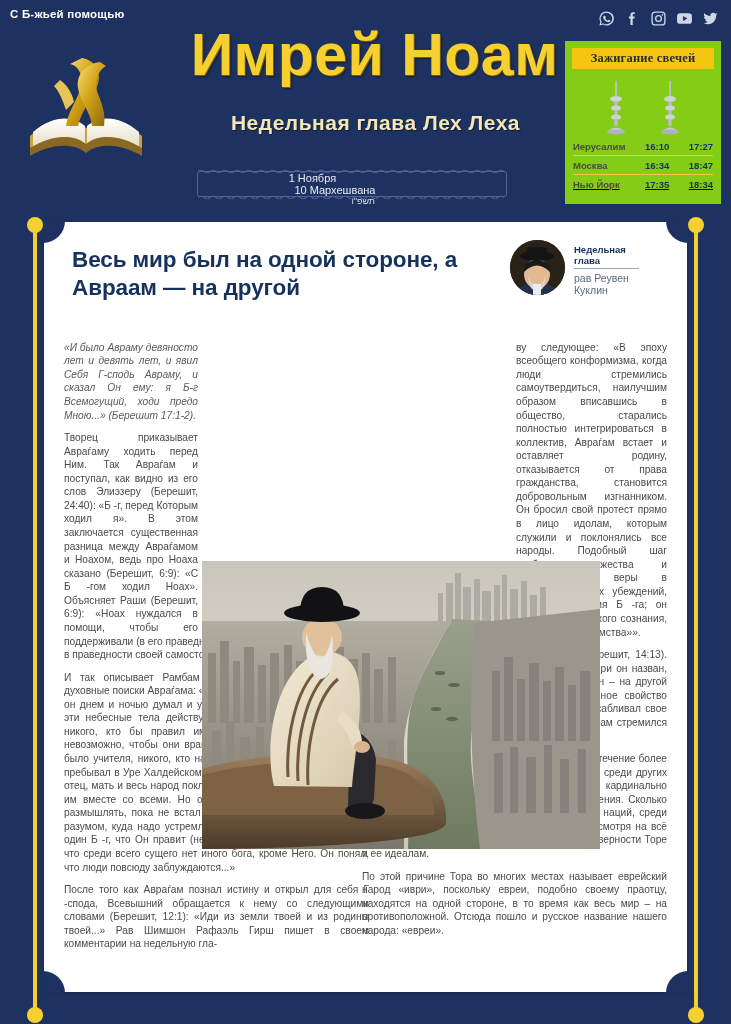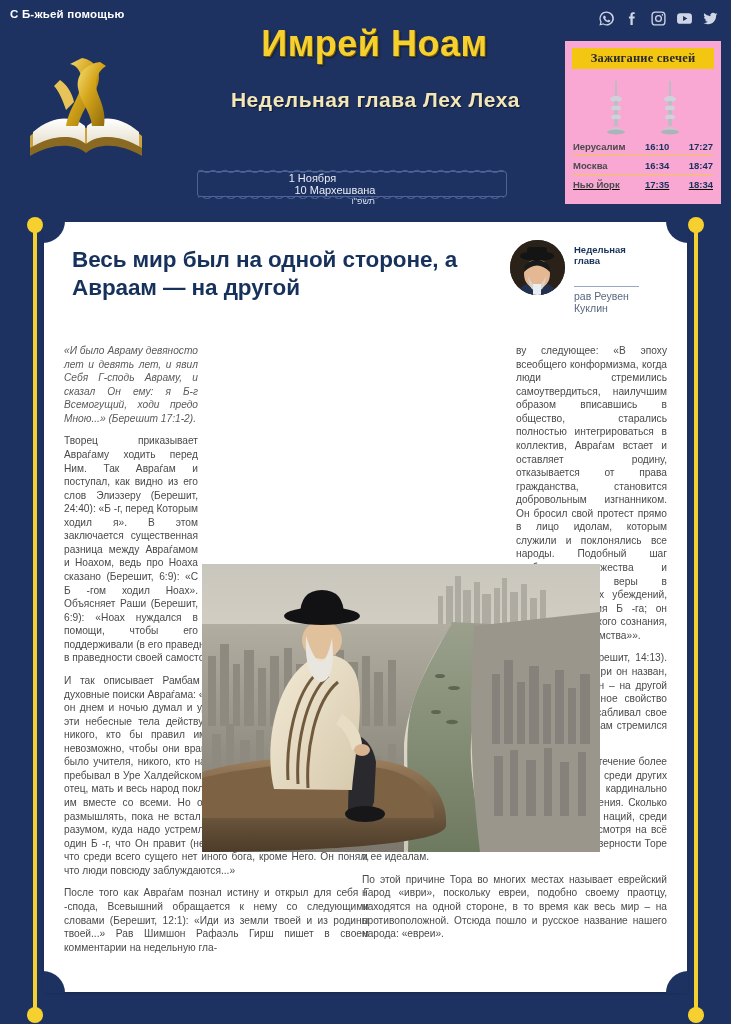--- a/index.html
+++ b/index.html
@@ -27,21 +27,21 @@
     position:absolute;left:22px;top:44px;width:130px;height:128px;
   }
   .logo svg{width:130px;height:128px;display:block;}
 
   .masthead{
     position:absolute;left:0;right:0;top:26px;text-align:center;
     pointer-events:none;
   }
   .masthead .title{
     font-family:"Liberation Sans", sans-serif;
-    font-size:36px;font-weight:bold;color:#f5d02e;
+    font-size:59px;font-weight:bold;color:#f5d02e;
     letter-spacing:.5px;line-height:1;
     text-shadow:1px 1px 0 #7a5c00, 2px 2px 2px rgba(0,0,0,.45);
     margin:0 0 8px 18px;
   }
   .masthead .subtitle{
     margin:26px 0 0 20px;
     font-size:21px;font-weight:bold;color:#f3e7b8;
     text-shadow:1px 1px 1px rgba(0,0,0,.5);
     letter-spacing:.5px;
   }
@@ -63,21 +63,21 @@
     padding:0 10px;box-sizing:border-box;
     color:#e8ecf6;font-size:11px;flex-direction:column;
   }
   .datebar .d1{width:44%;}
   .datebar .d2{width:40%;}
   .datebar .d3{width:16%;text-align:right;font-size:9px;color:#d7def0;}
 
   
   .candlebox{
     position:absolute;right:10px;top:41px;width:156px;height:163px;
-    background:#f9a8d4;
+    background:#84cc16;
   }
   .candlebox .cb-head{
     margin:7px 7px 0 7px;height:21px;background:#f3c711;
     display:flex;align-items:center;justify-content:center;
     color:#2a2a2a;font-family:"Liberation Serif", serif;
     font-weight:bold;font-size:12.5px;letter-spacing:.2px;
   }
   .candles{height:60px;display:flex;justify-content:center;align-items:flex-end;gap:24px;padding-top:6px;}
   .candles svg{display:block;}
   .cb-table{margin:2px 8px 0 8px;}
@@ -140,21 +140,21 @@
     padding-right:28px;padding-top:2px;
   }
   .avatar{
     width:55px;height:55px;border-radius:50%;overflow:hidden;
     background:#3a3229;flex:0 0 55px;position:relative;
   }
   .avatar svg{display:block;width:55px;height:55px;}
   .author-meta{padding-top:4px;}
   .author-meta .a1{
     font-size:9.5px;color:#16325c;font-weight:bold;
-    border-bottom:1px solid #9aa7c2;padding-bottom:20px;display:inline-block;
+    border-bottom:1px solid #9aa7c2;padding-bottom:2px;display:inline-block;
   }
   .author-meta .a2{font-size:10.5px;color:#5b6880;margin-top:3px;}
 
   
   .cols{
     position:relative;margin:14px 20px 0 20px;height:686px;
   }
   .col{
     position:absolute;top:16px;width:305px;height:686px;
     font-size:10.2px;line-height:1.33;color:#4a4a4a;

